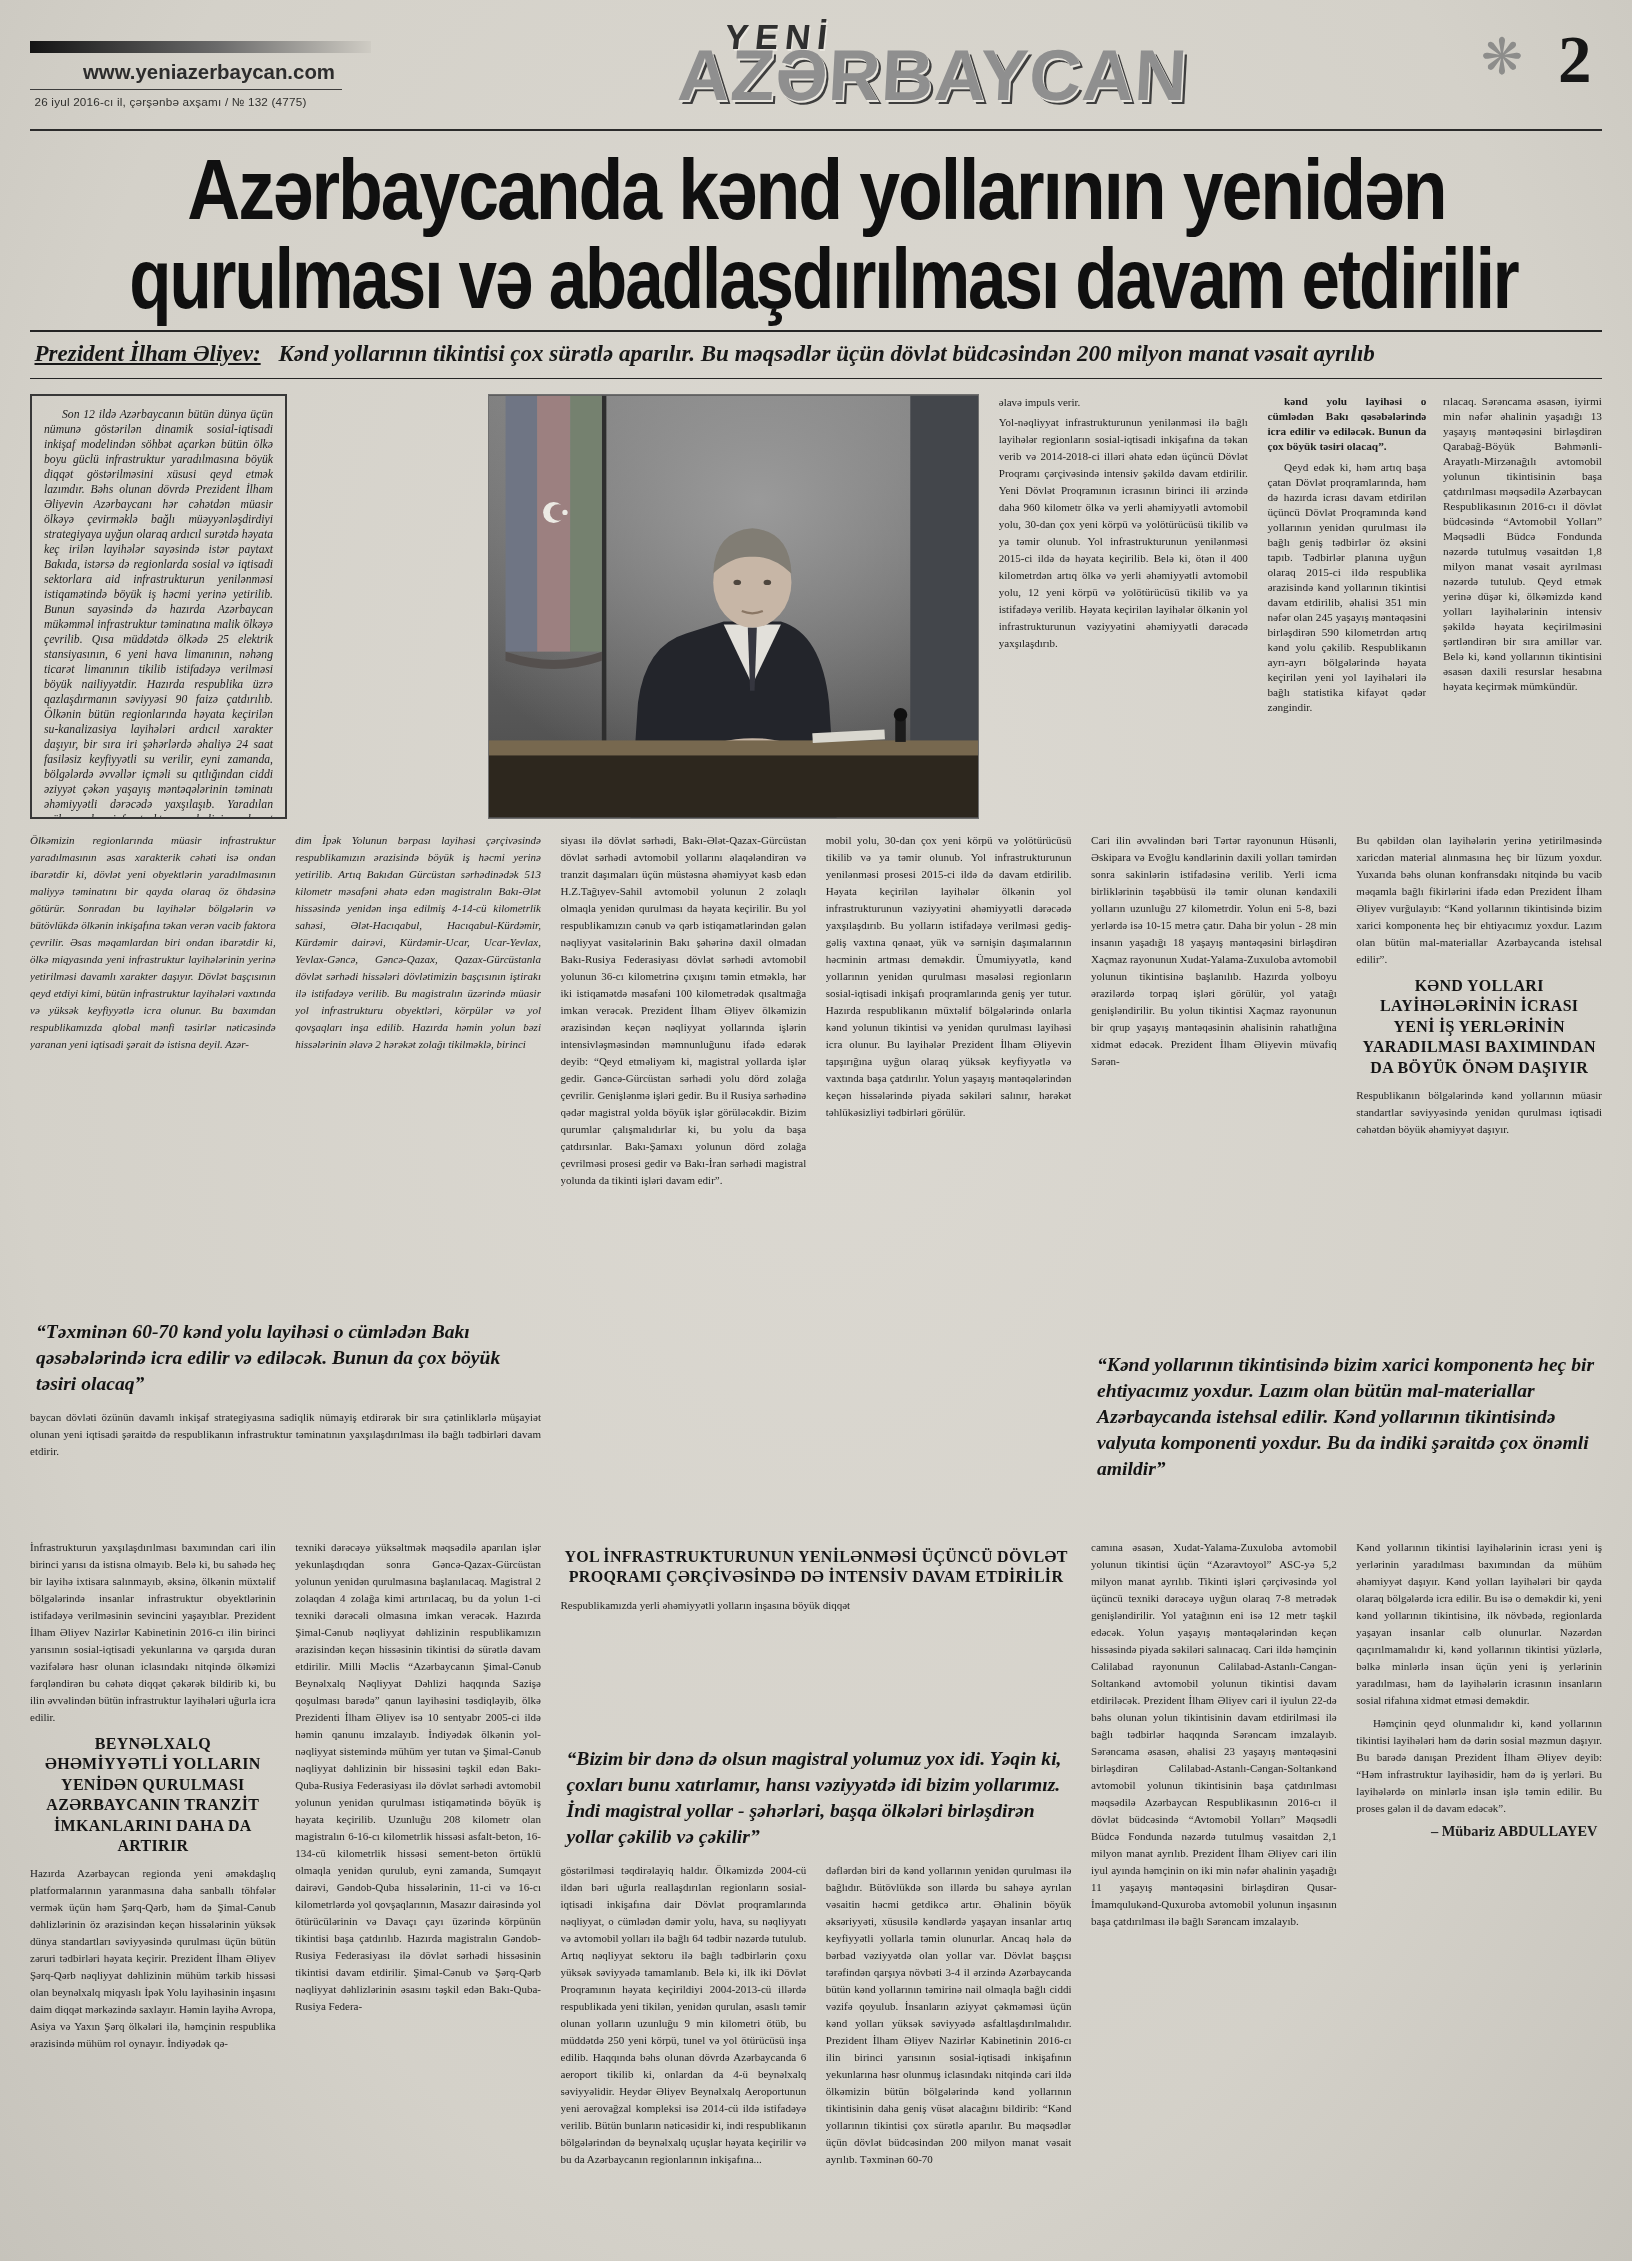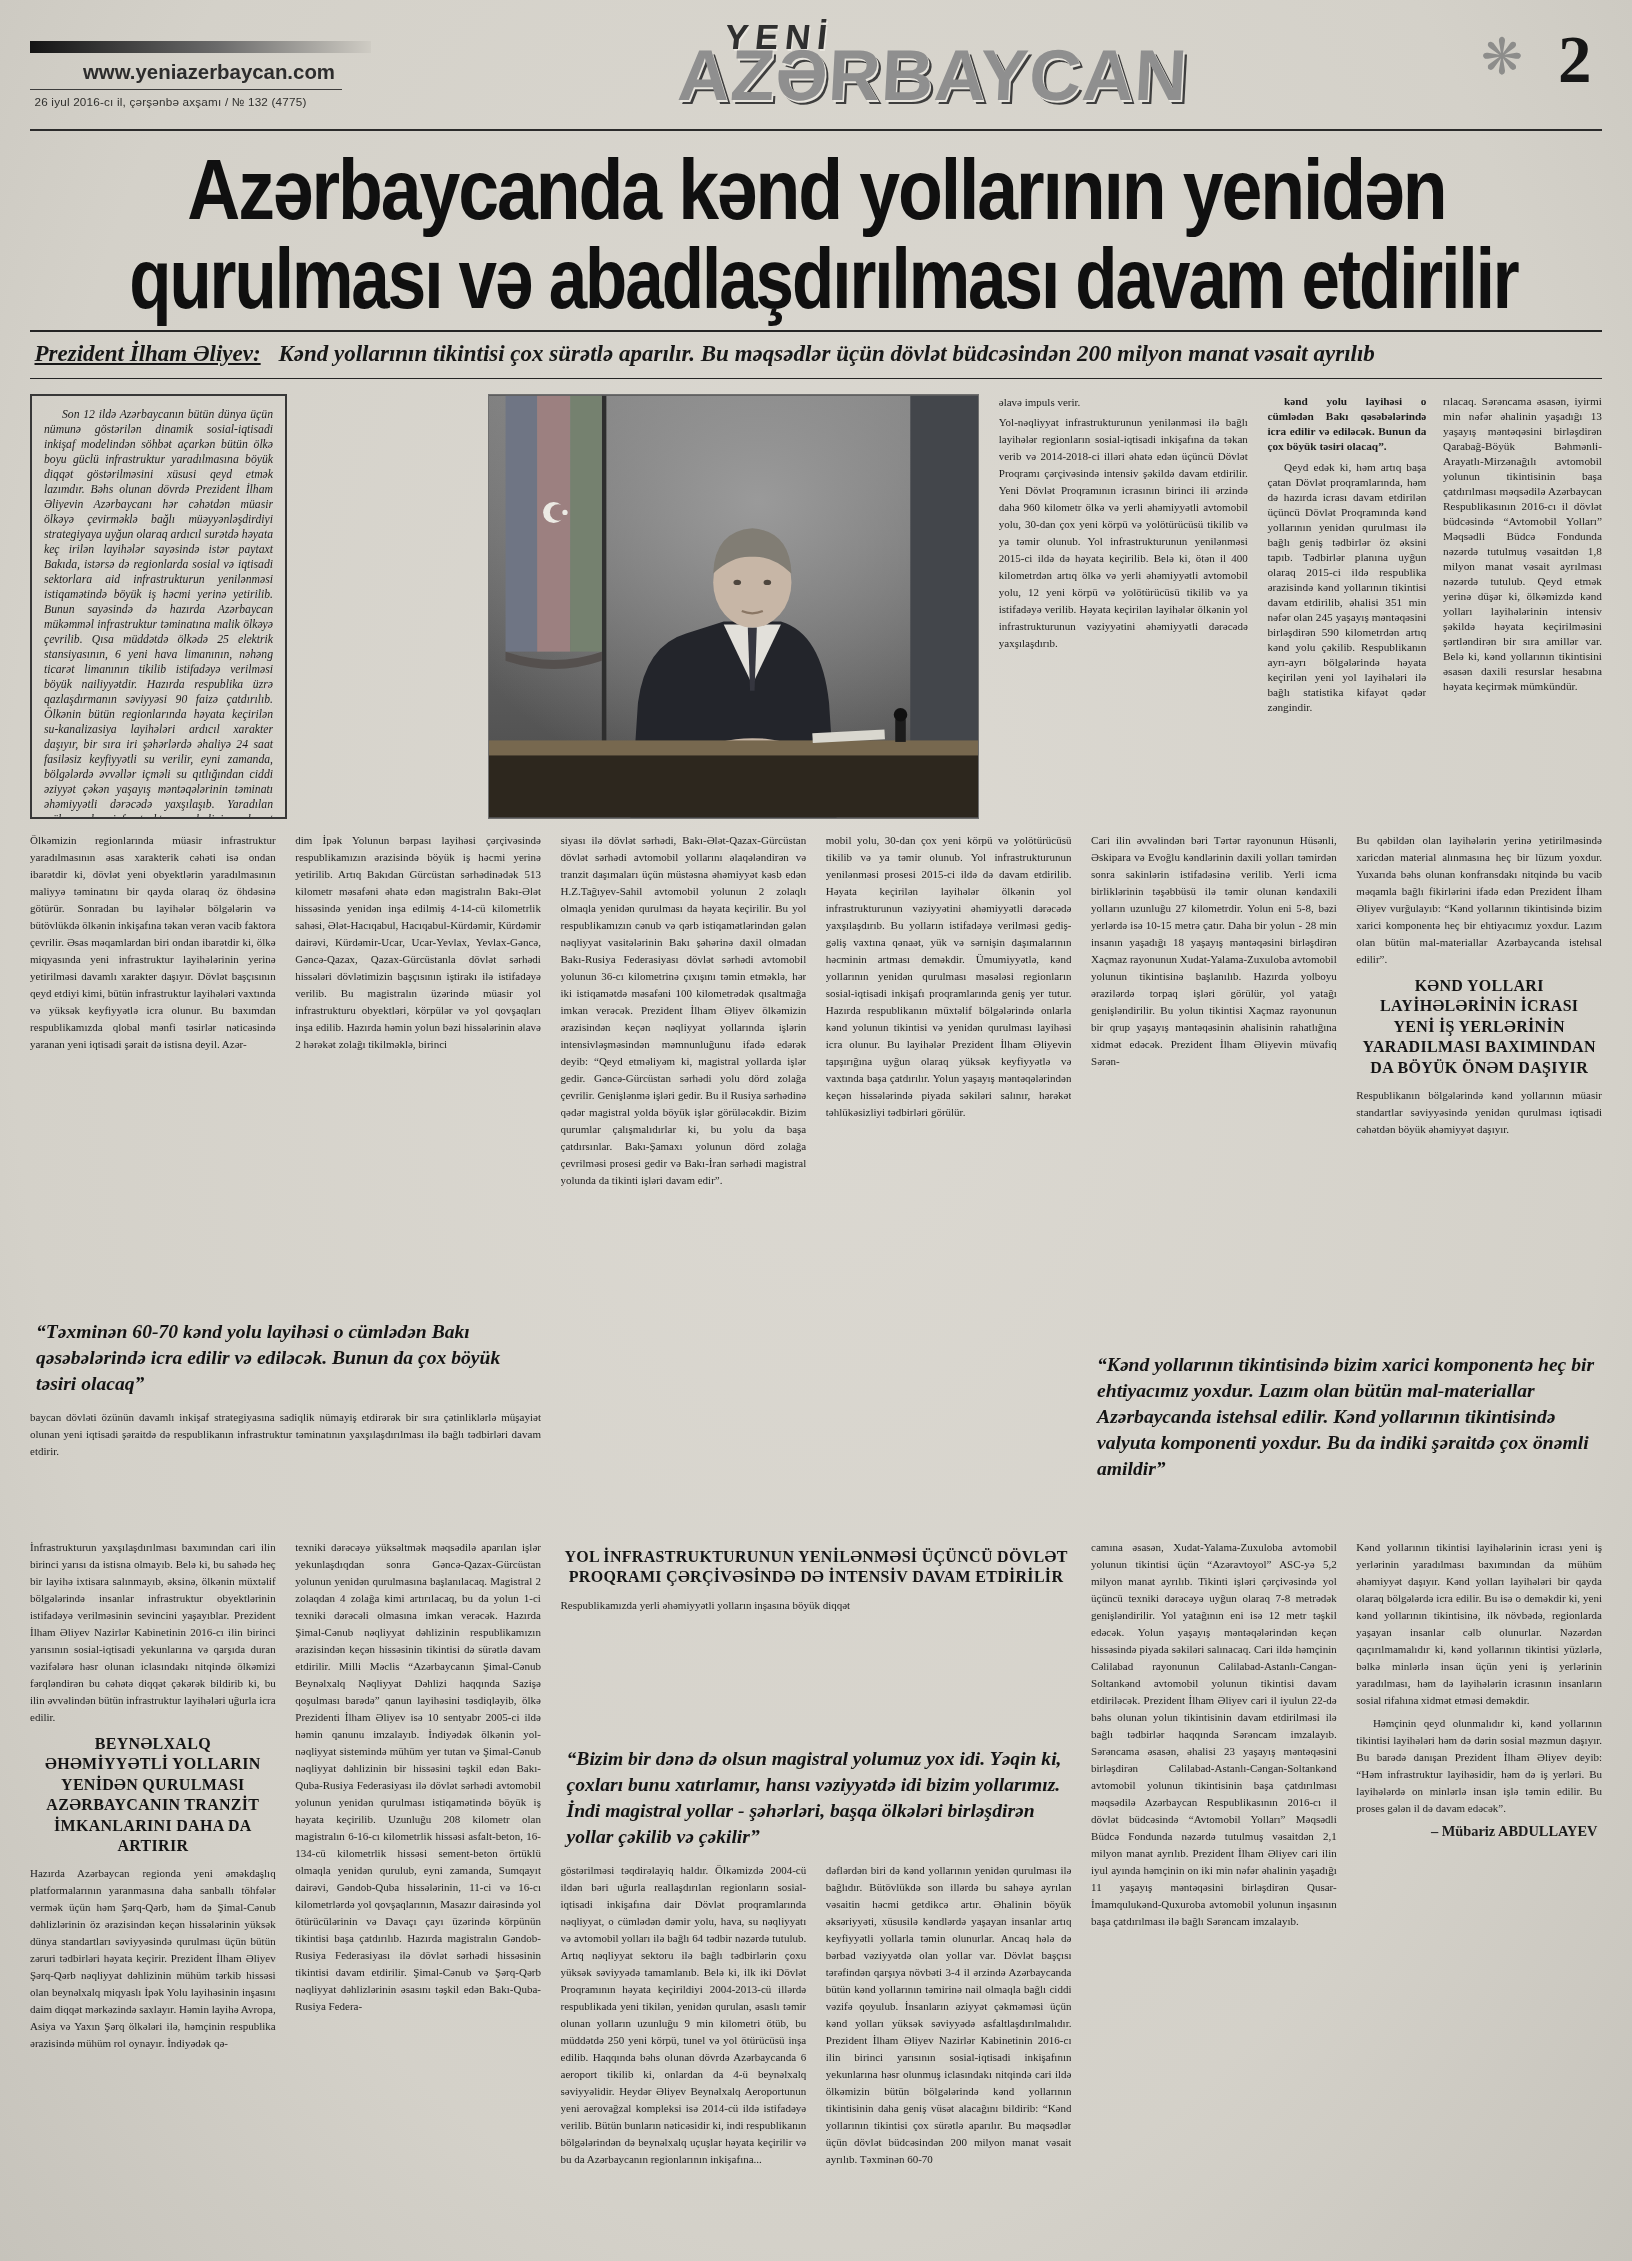--- a/index.html
+++ b/index.html
@@ -46,21 +46,21 @@
   p.lead-frag{text-indent:0;margin-bottom:3px;}
   .bold-lead{font-weight:700;text-indent:0;}
   .photo{margin:0;height:423px;border:0.8px solid #6f6f6f;background:#565656;overflow:hidden;}
   .photo svg{display:block;width:100%;height:100%;}
   .wide{display:flex;gap:16.6px;overflow:hidden;}
   .wcol{flex:1;overflow:hidden;}
   .wcol p.body{font-size:11.3px;line-height:15px;}
   .w12,.w56,.w34{grid-column:span 2;display:flex;flex-direction:column;overflow:hidden;}
   .row2{display:flex;gap:19.6px;overflow:hidden;}
   .tcol{flex:1;overflow:hidden;}
-  .w12 .rtop{height:475px;flex:none;}
+  .w12 .rtop{height:475px;flex:none;font-style:italic;}
   .w12 .rbot{flex:1;justify-content:center;}
   .w56 .rtop{height:508px;flex:none;}
   .w34 .rtop{height:195px;flex:none;}
   .w34 .rbot{flex:1;}
   .pullquote{font:italic 700 19.6px/26px "Liberation Serif",serif;color:#141414;
     padding:12px 6px;text-align:left;}
   .sec-h{font:700 16px/20.4px "Liberation Serif",serif;text-align:center;margin:7.6px 3px 9px;letter-spacing:0.3px;color:#151515;}
   .byline{text-align:right;font:700 14.4px "Liberation Serif",serif;margin-top:6px;padding-right:4.5px;}
 </style>
 </head>

